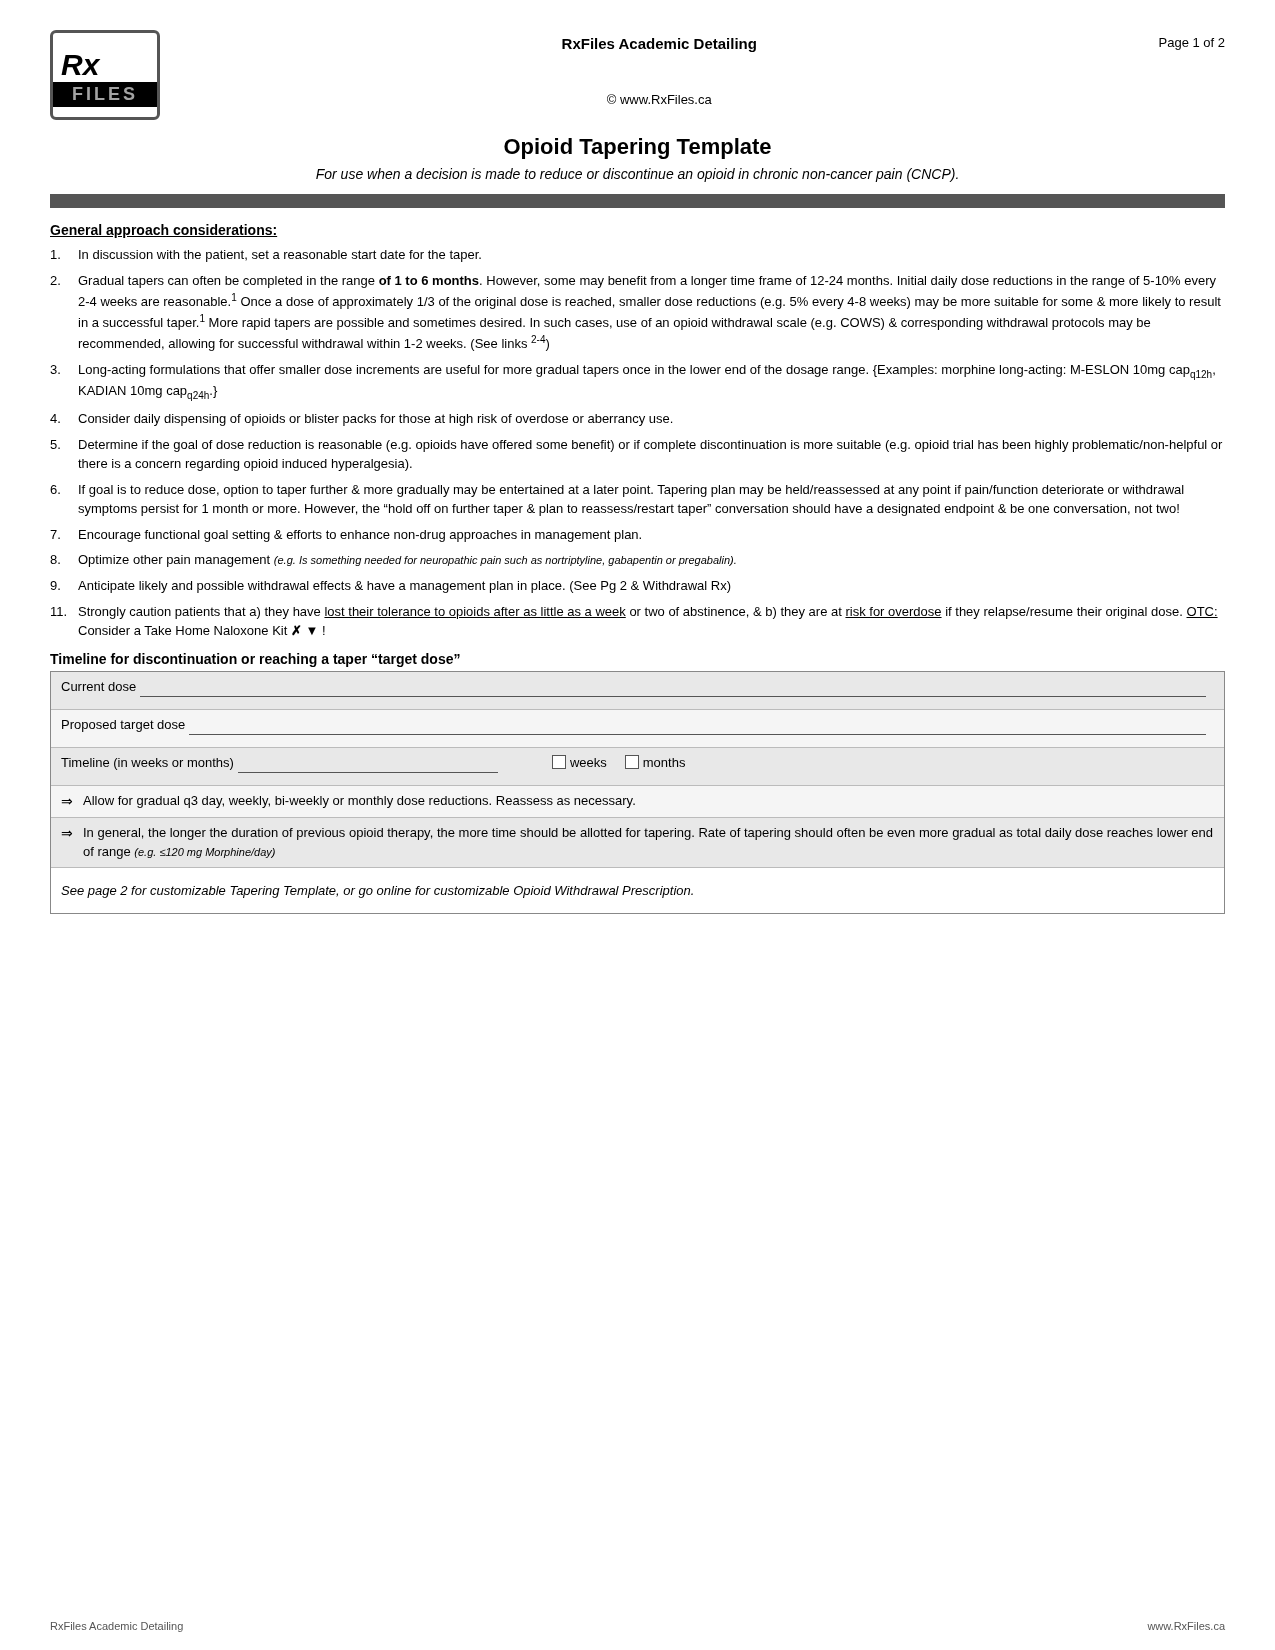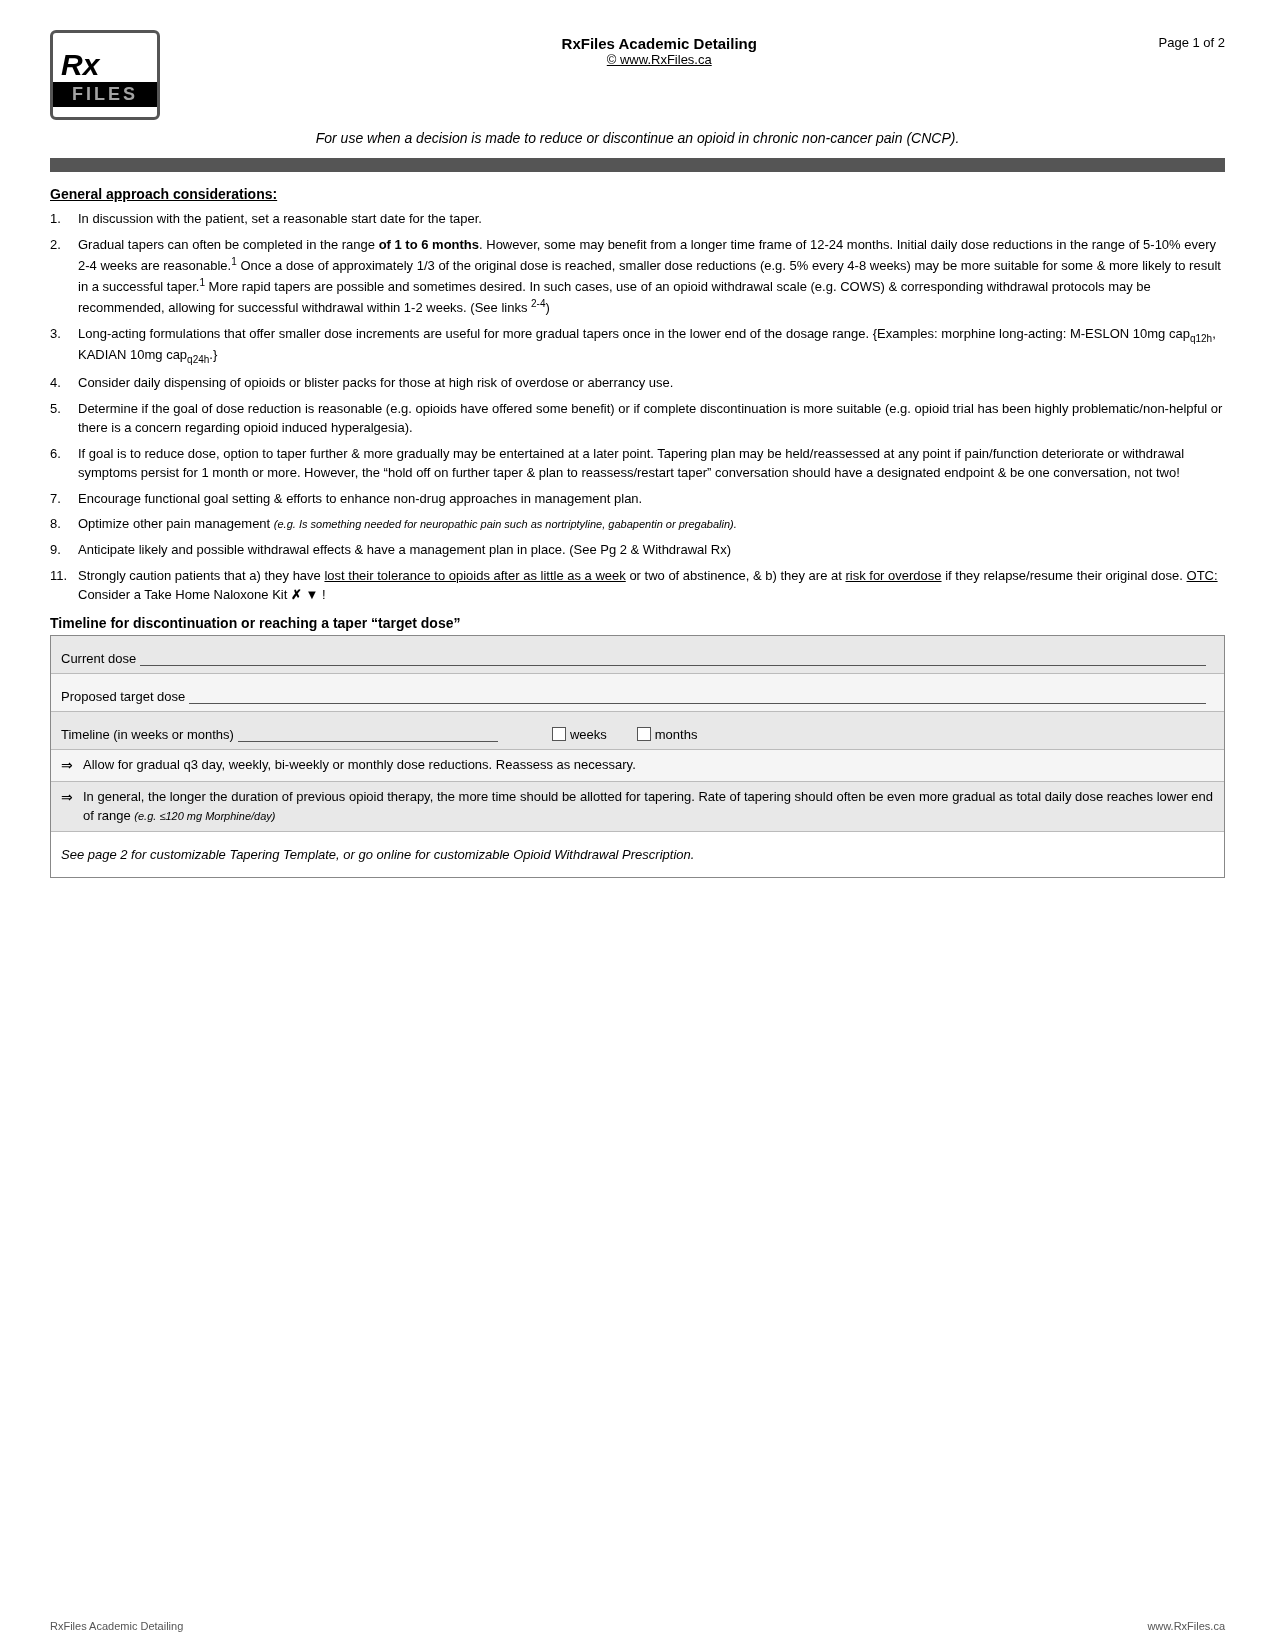--- a/index.html
+++ b/index.html
@@ -53,21 +53,21 @@
       flex: 1;
       text-align: center;
       padding-top: 5px;
     }
     .header-center .org-name {
       font-size: 15px;
       font-weight: bold;
     }
     .header-center .website {
       font-size: 13px;
-      text-decoration: underline;
+      margin-top: 40px;
     }
     .header-right {
       font-size: 13px;
       padding-top: 5px;
     }
     
     .main-title {
       text-align: center;
       font-size: 22px;
       font-weight: bold;
@@ -125,41 +125,41 @@
     .timeline-heading {
       font-weight: bold;
       font-size: 14px;
       margin-top: 10px;
       margin-bottom: 4px;
     }
     .form-row {
       border-bottom: 1px solid #bbb;
       padding: 7px 10px;
       display: flex;
-      align-items: flex-end;
+      align-items: flex-start;
       min-height: 38px;
     }
     .form-row:last-child {
       border-bottom: none;
     }
     .form-label {
       font-size: 13px;
       white-space: nowrap;
       margin-right: 4px;
     }
     .form-line {
       flex: 1;
       border-bottom: 1.5px solid #555;
       margin-right: 8px;
       height: 18px;
     }
     .checkbox-group {
       display: flex;
       align-items: center;
-      gap: 30px;
+      gap: 18px;
       margin-left: 10px;
       padding-left: 36px;
     }
     .checkbox-item {
       display: flex;
       align-items: center;
       gap: 4px;
       font-size: 13px;
     }
     .checkbox-box {
@@ -231,20 +231,21 @@
     </div>
 
     <div class="header-center">
       <div class="org-name">RxFiles Academic Detailing</div>
       <div class="website">© www.RxFiles.ca</div>
     </div>
 
     <div class="header-right">Page 1 of 2</div>
   </div>
 
+  <div class="main-title">Opioid Tapering Template</div>
 
   <div class="subtitle">For use when a decision is made to reduce or discontinue an opioid in chronic non-cancer pain (CNCP).</div>
 
   <div class="dark-bar"></div>
 
   <div class="section-heading">General approach considerations:</div>
 
   <ol class="numbered-list">
 
     <li>

